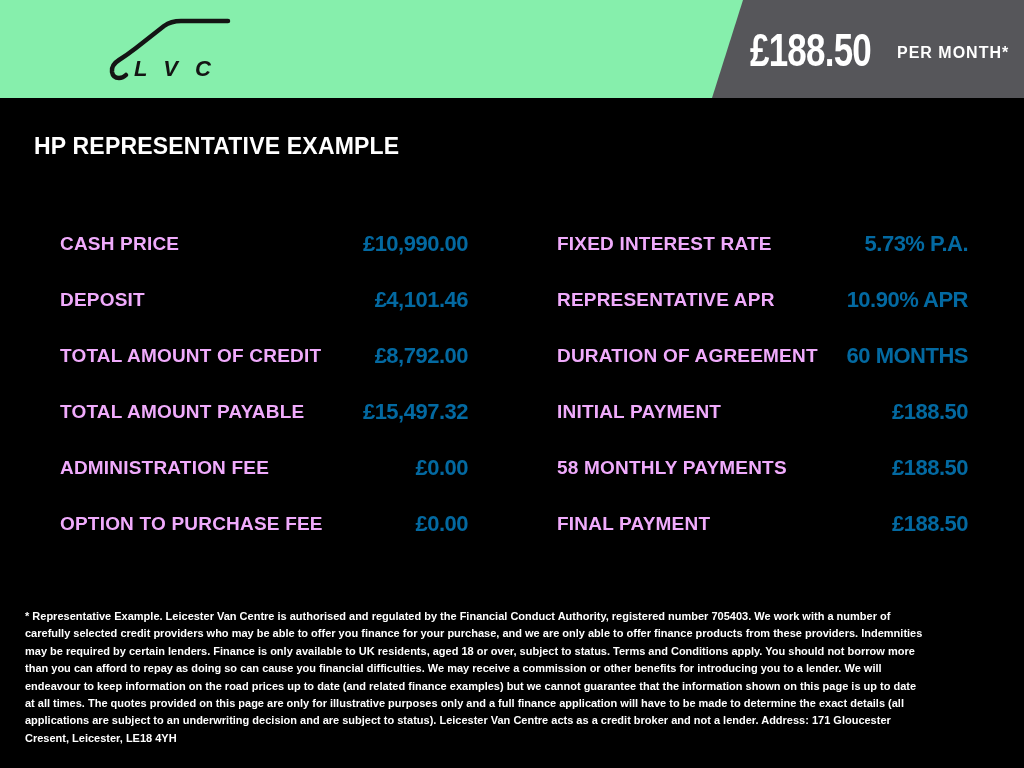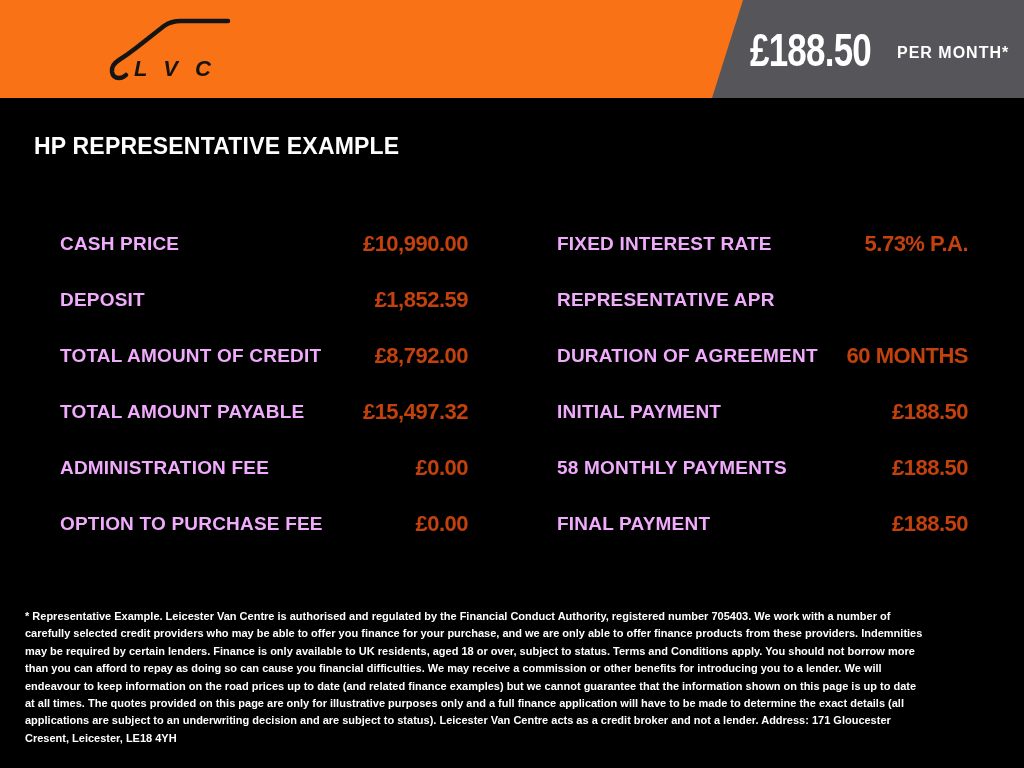--- a/index.html
+++ b/index.html
@@ -10,21 +10,21 @@
     background: #000000;
     font-family: "Liberation Sans", sans-serif;
     overflow: hidden;
   }
 
   
   .header {
     position: absolute;
     top: 0; left: 0;
     width: 1024px; height: 98px;
-    background: #f97316;
+    background: #86efac;
   }
   .logo {
     position: absolute;
     left: 105px; top: 10px;
     width: 135px; height: 78px;
     color: #141414;
   }
   .logo svg { display: block; position: absolute; left: 0; top: 0; }
   .logo-letters {
     position: absolute;
@@ -91,21 +91,21 @@
   .row .label {
     font-size: 19px;
     font-weight: bold;
     color: #f0abfc;
     letter-spacing: 0.2px;
     white-space: nowrap;
   }
   .row .value {
     font-size: 22px;
     font-weight: bold;
-    color: #c2410c;
+    color: #0369a1;
     letter-spacing: -0.5px;
     white-space: nowrap;
   }
 
   
   .disclaimer {
     position: absolute;
     left: 25px; top: 608px;
     width: 900px;
     margin: 0;
@@ -137,21 +137,21 @@
 
   <h1 class="page-title">HP REPRESENTATIVE EXAMPLE</h1>
 
   <div class="col col-left">
     <div class="row">
       <span class="label">CASH PRICE</span>
       <span class="value">£10,990.00</span>
     </div>
     <div class="row">
       <span class="label">DEPOSIT</span>
-      <span class="value">£1,852.59</span>
+      <span class="value">£4,101.46</span>
     </div>
     <div class="row">
       <span class="label">TOTAL AMOUNT OF CREDIT</span>
       <span class="value">£8,792.00</span>
     </div>
     <div class="row">
       <span class="label">TOTAL AMOUNT PAYABLE</span>
       <span class="value">£15,497.32</span>
     </div>
     <div class="row">
@@ -164,20 +164,21 @@
     </div>
   </div>
 
   <div class="col col-right">
     <div class="row">
       <span class="label">FIXED INTEREST RATE</span>
       <span class="value">5.73% P.A.</span>
     </div>
     <div class="row">
       <span class="label">REPRESENTATIVE APR</span>
+      <span class="value">10.90% APR</span>
     </div>
     <div class="row">
       <span class="label">DURATION OF AGREEMENT</span>
       <span class="value">60 MONTHS</span>
     </div>
     <div class="row">
       <span class="label">INITIAL PAYMENT</span>
       <span class="value">£188.50</span>
     </div>
     <div class="row">

